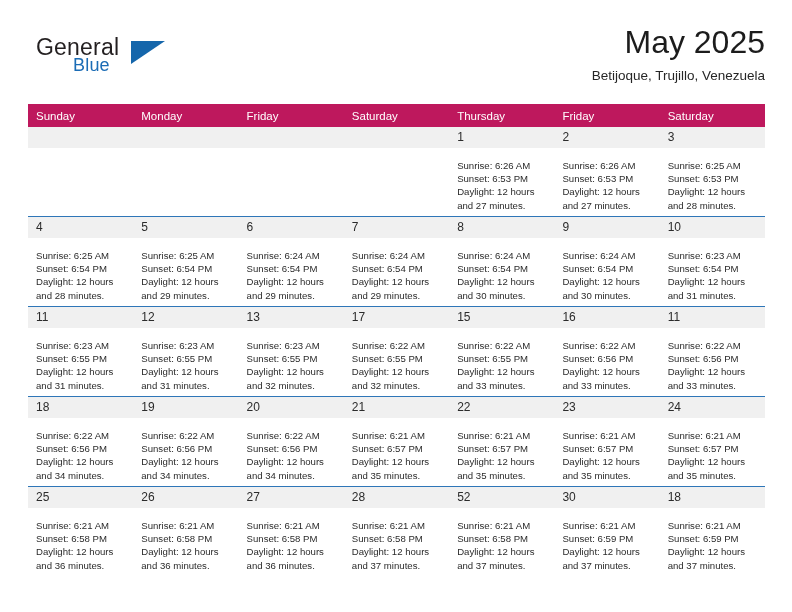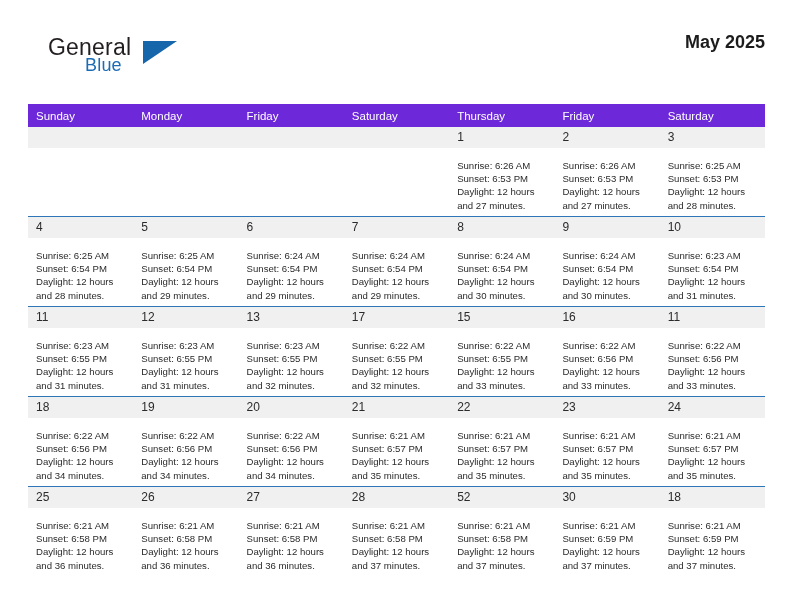--- a/index.html
+++ b/index.html
@@ -16,21 +16,21 @@
   .page {
     position: relative;
     width: 792px;
     height: 612px;
     box-sizing: border-box;
   }
 
   
   .top {
     position: absolute;
-    left: 36px;
+    left: 24px;
     top: 26px;
     right: 27px;
     height: 72px;
   }
   .brand {
     position: absolute;
     left: 12px;
     top: 8px;
     width: 190px;
     height: 56px;
@@ -63,23 +63,23 @@
     border-bottom: 23px solid transparent;
   }
 
   .title-wrap {
     position: absolute;
     right: 0;
     top: 0;
     text-align: right;
   }
   .month-title {
-    font-size: 18px;
+    font-size: 32px;
     color: #1c1c1c;
-    font-weight: bold;
+    font-weight: normal;
     line-height: 32px;
     white-space: nowrap;
   }
   .location {
     font-size: 13.5px;
     color: #262626;
     line-height: 22px;
     margin-top: 7px;
     white-space: nowrap;
   }
@@ -87,21 +87,21 @@
   
   .cal {
     position: absolute;
     left: 28px;
     top: 104px;
     width: 737px;
     border-collapse: collapse;
     table-layout: fixed;
   }
   .cal th {
-    background: #6d28d9;
+    background: #be185d;
     color: #ffffff;
     font-size: 11.5px;
     font-weight: normal;
     text-align: left;
     padding: 5px 0 5px 8px;
     height: 13px;
     border: none;
   }
   .cal td {
     vertical-align: top;
@@ -144,20 +144,21 @@
 <div class="page">
 
   <div class="top">
     <div class="brand">
       <span class="brand-general">General</span>
       <span class="brand-flag"></span>
       <span class="brand-blue">Blue</span>
     </div>
     <div class="title-wrap">
       <div class="month-title">May 2025</div>
+      <div class="location">Betijoque, Trujillo, Venezuela</div>
     </div>
   </div>
 
   <table class="cal">
     <thead>
       <tr>
         <th>Sunday</th>
         <th>Monday</th>
         <th>Friday</th>
         <th>Saturday</th>

